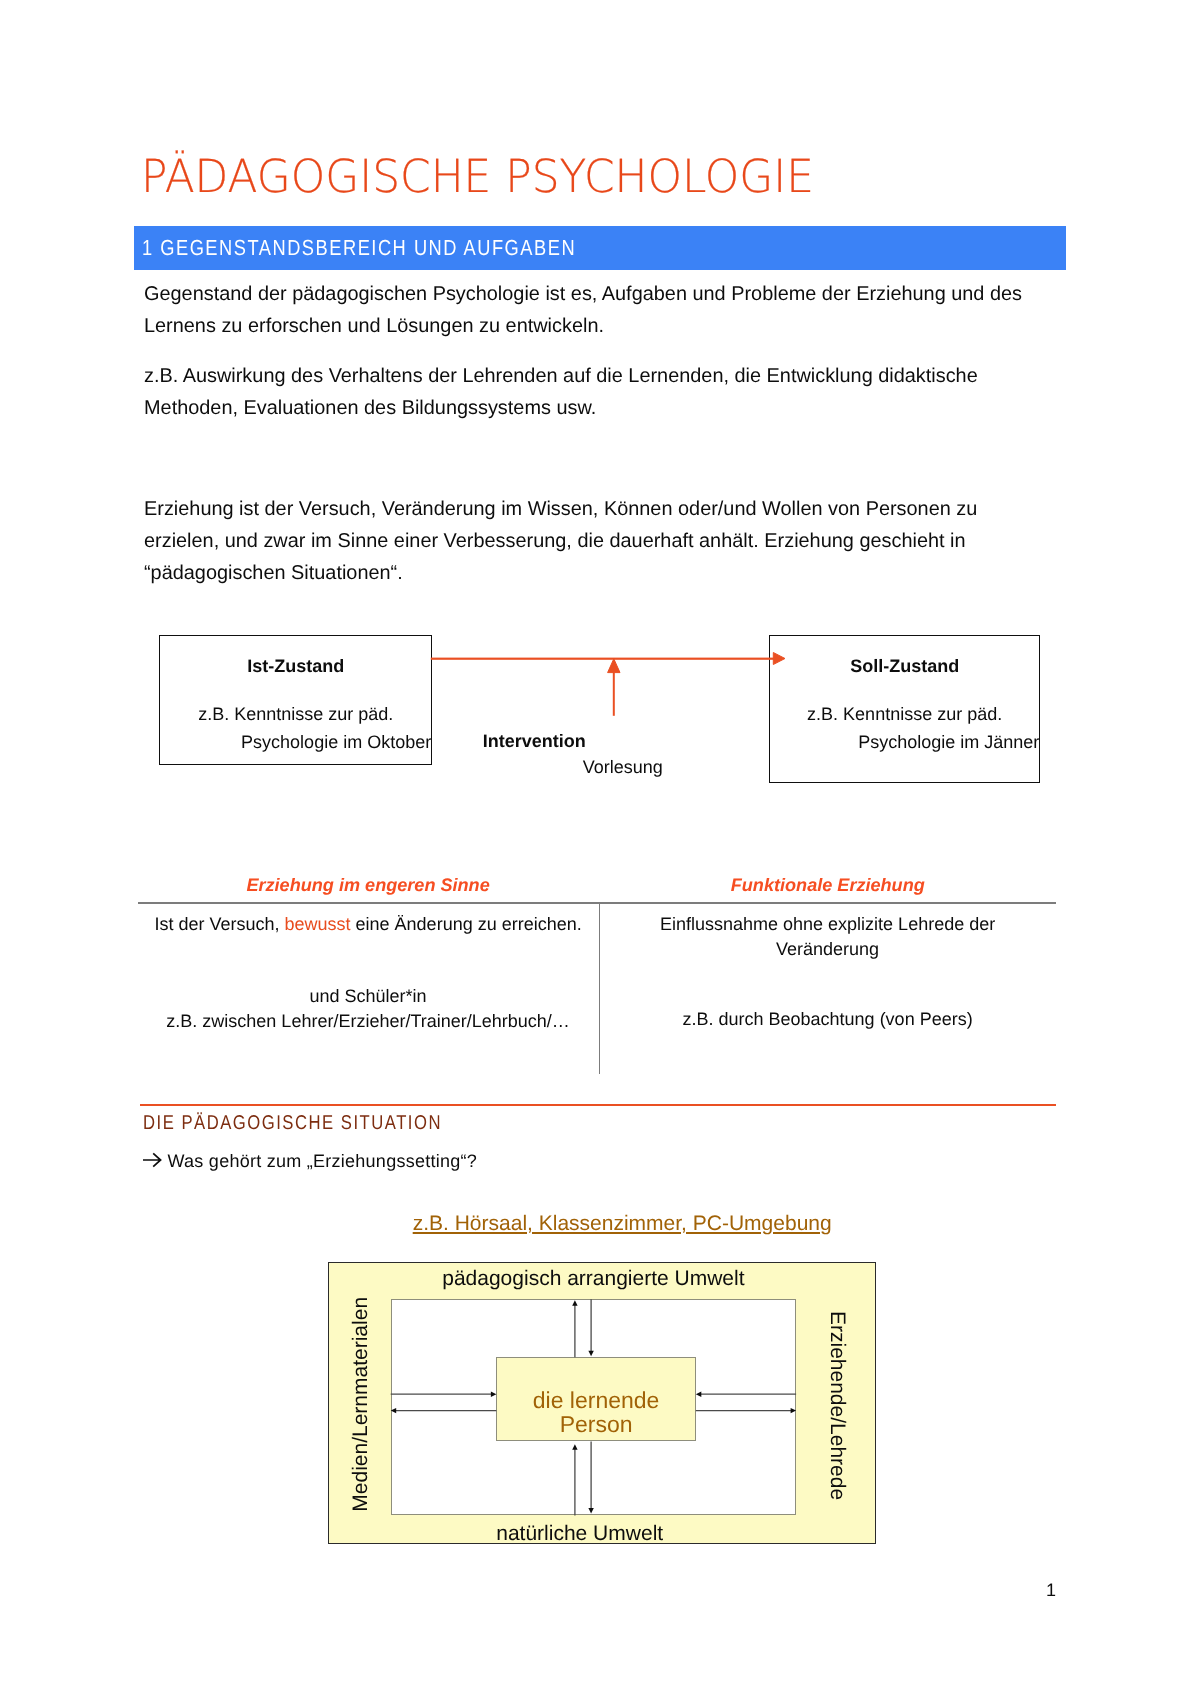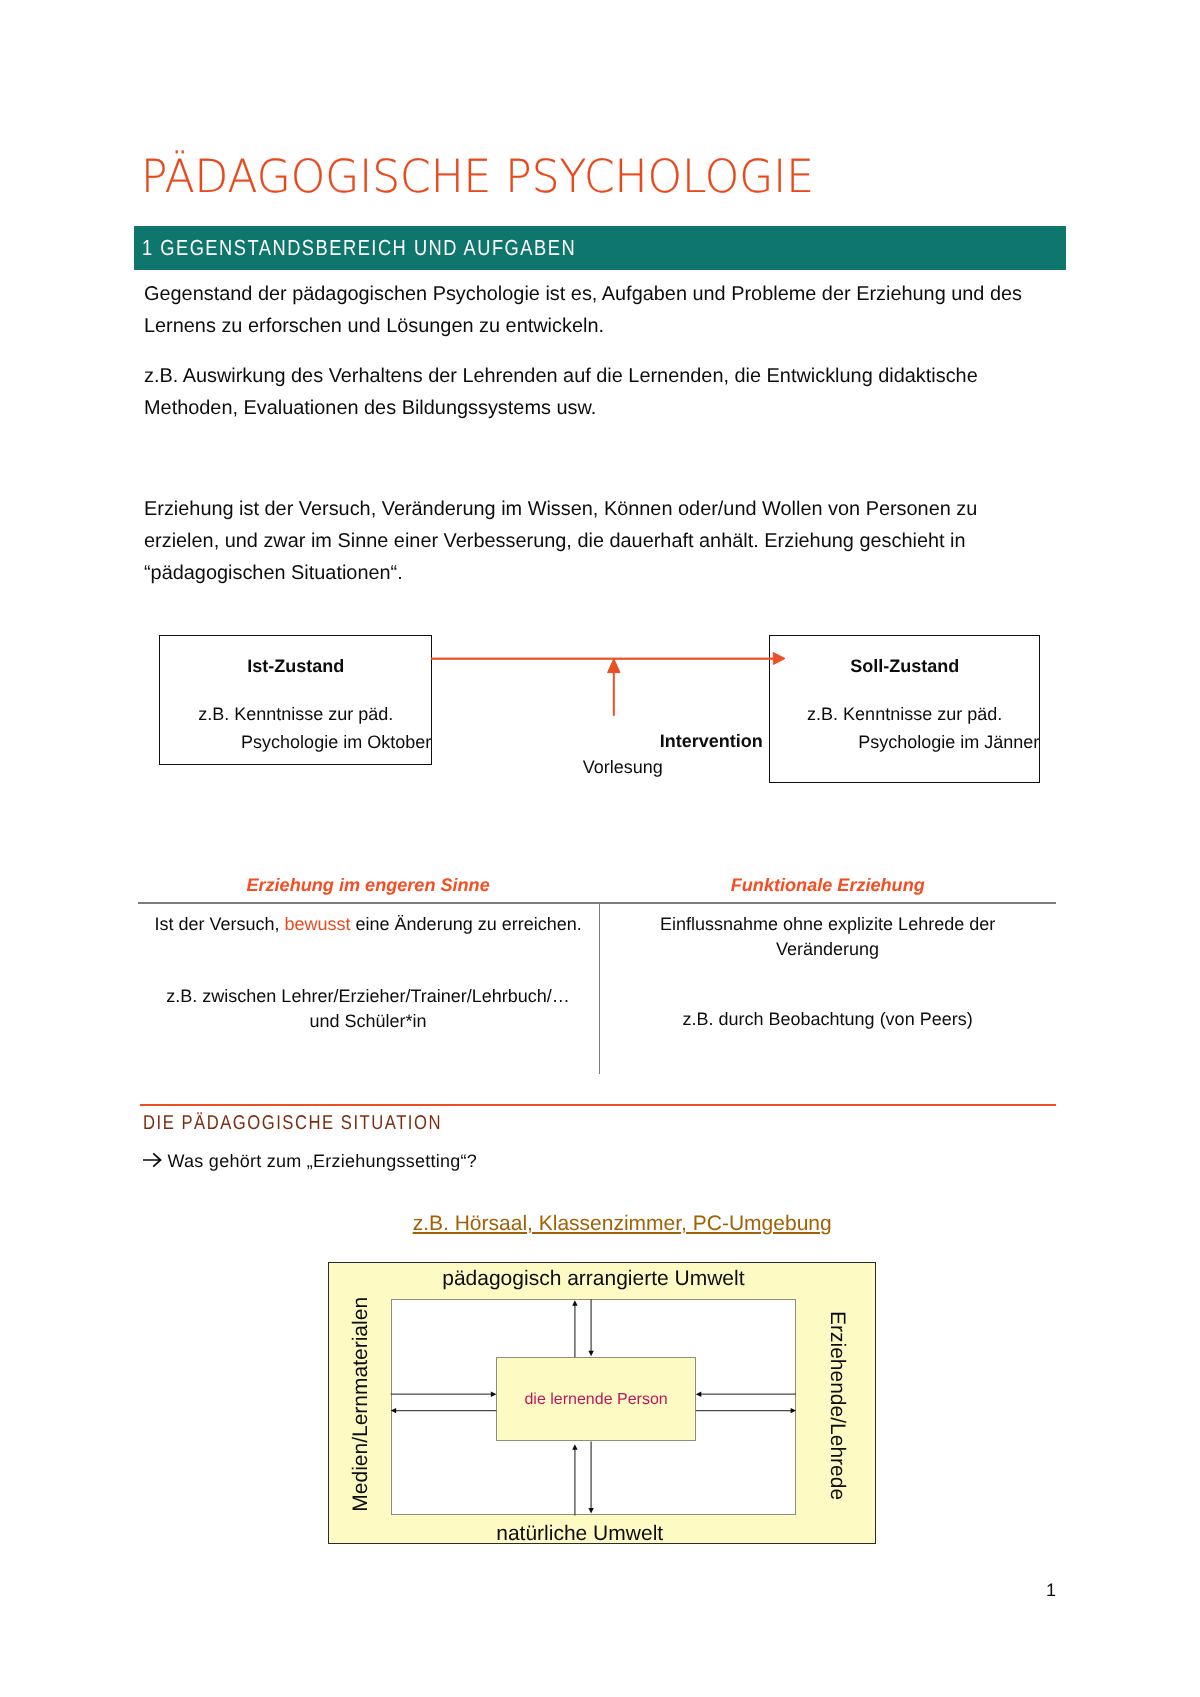--- a/index.html
+++ b/index.html
@@ -12,21 +12,21 @@
 
   
   .doc-title{position:absolute;left:141.4px;top:151.0px;width:940px;
     font-family:"DejaVu Sans",sans-serif;font-weight:100;
     font-size:45.5px;color:#E8481A;letter-spacing:0px;-webkit-text-stroke:0.22px #E8481A;
     line-height:52px;white-space:nowrap;
     transform-origin:0 0;transform:scaleX(0.9635);}
 
   
   .h1bar{position:absolute;left:133.7px;top:225.8px;width:932.5px;height:44px;
-    background:#0f766e;}
+    background:#3b82f6;}
   .h1txt{position:absolute;left:8.5px;top:8.5px;font-size:21.8px;color:#fff;
     letter-spacing:1.8px;line-height:28px;white-space:nowrap;
     transform-origin:0 0;transform:scaleX(0.838);}
 
   
   .h2bar{position:absolute;left:133.7px;top:444.2px;width:932.5px;height:40px;
     background:#FADBD3;}
   .h2txt{position:absolute;left:9.8px;top:6.5px;font-size:18.2px;color:#111;
     letter-spacing:1.8px;line-height:26px;white-space:nowrap;
     transform-origin:0 0;transform:scaleX(0.9065);}
@@ -43,21 +43,21 @@
   .dbox{position:absolute;border:1.5px solid #0f0f0f;box-sizing:border-box;}
   .dbox-left{left:25.2px;top:0px;width:273px;height:130px;}
   .dbox-right{left:635px;top:0px;width:271.3px;height:148px;}
   .dbox-title{position:absolute;left:0;right:0;top:19.4px;text-align:center;
     font-size:18px;font-weight:bold;color:#0d0d0d;line-height:22px;}
   .dbox-line{position:absolute;left:0;right:0;text-align:center;font-size:18px;
     color:#0d0d0d;line-height:28px;}
   .dbox .dbox-line:nth-of-type(2){top:64.2px;}
   .dbox .dbox-line:nth-of-type(3){top:91.8px;text-align:right;}
   .darrows{position:absolute;left:0;top:0;}
-  .mid-title{position:absolute;left:348.7px;top:95.3px;width:280px;text-align:right;
+  .mid-title{position:absolute;left:348.7px;top:95.3px;width:280px;text-align:left;
     font-size:18px;font-weight:bold;color:#0d0d0d;line-height:22px;}
   .mid-sub{position:absolute;left:348.7px;top:120.8px;width:280px;text-align:center;
     font-size:18px;color:#0d0d0d;line-height:22px;}
 
   
   .cmp{position:absolute;left:137.6px;top:865px;width:918.7px;height:215px;}
   .cmp-h{position:absolute;top:8.1px;font-size:18.1px;font-weight:bold;font-style:italic;
     color:#F64E22;text-align:center;line-height:24px;}
   .cmp-h1{left:0;width:461px;}
   .cmp-h2{left:461.7px;width:457px;}
@@ -86,21 +86,21 @@
     line-height:24px;white-space:nowrap;text-decoration:underline;}
 
   
   .figure{position:absolute;left:328px;top:1262px;width:547.5px;height:282px;}
   .fig-outer{position:absolute;left:0;top:0;width:547.5px;height:282px;
     background:#FDFAC4;border:1.4px solid #2b2b2b;box-sizing:border-box;}
   .fig-inner{position:absolute;left:62.7px;top:37.3px;width:405.4px;height:216.2px;
     background:#ffffff;border:1.5px solid #8e8e7c;box-sizing:border-box;}
   .fig-center{position:absolute;left:168.4px;top:95.3px;width:199.4px;height:84.1px;
     background:#FDFAC4;border:1.5px solid #8e8e7c;box-sizing:border-box;
-    font-size:16px;color:#be185d;line-height:24px;text-align:center;}
+    font-size:23px;color:#a16207;line-height:24px;text-align:center;}
   .fig-center span{position:absolute;left:0;right:0;top:30.1px;}
   .fig-top{position:absolute;left:62.7px;width:405.4px;top:5.4px;text-align:center;
     font-size:21px;color:#0d0d0d;line-height:24px;}
   .fig-bottom{position:absolute;left:49px;width:405.4px;top:259.6px;text-align:center;
     font-size:21px;color:#0d0d0d;line-height:24px;}
   .fig-left{position:absolute;left:0;top:0;width:216.2px;height:24px;
     transform-origin:0 0;transform:translate(21.0px,250.4px) rotate(-90deg);
     text-align:center;font-size:21px;color:#0d0d0d;line-height:24px;}
   .fig-right{position:absolute;left:0;top:0;width:216.2px;height:24px;
     transform-origin:0 0;transform:translate(521.0px,35.45px) rotate(90deg);
@@ -155,22 +155,22 @@
     <div class="cmp-h cmp-h1">Erziehung im engeren Sinne</div>
     <div class="cmp-h cmp-h2">Funktionale Erziehung</div>
     <div class="cmp-rule"></div>
     <div class="cmp-vrule"></div>
 
     <div class="cmp-c cmp-c-l1">
       <span>Ist der Versuch, </span><span class="hl">bewusst</span><span> eine Änderung zu erreichen.</span>
     </div>
     <div class="cmp-c cmp-c-r1">Einflussnahme ohne explizite Lehrede der Veränderung</div>
     <div class="cmp-c cmp-c-l2">
+      <div>und Schüler*in</div>
       <div>z.B. zwischen Lehrer/Erzieher/Trainer/Lehrbuch/…</div>
-      <div>und Schüler*in</div>
     </div>
     <div class="cmp-c cmp-c-r2">z.B. durch Beobachtung (von Peers)</div>
   </div>
 
   <div class="h3rule"></div>
   <div class="h3txt">DIE PÄDAGOGISCHE SITUATION</div>
   <div class="qline">
     <svg class="qarrow" width="20" height="20" viewBox="0 0 20 20">
       <path d="M0 10 H17.2 M10.2 3.4 L17.6 10 L10.2 16.6" fill="none" stroke="#0d0d0d" stroke-width="1.7"></path>
     </svg>

